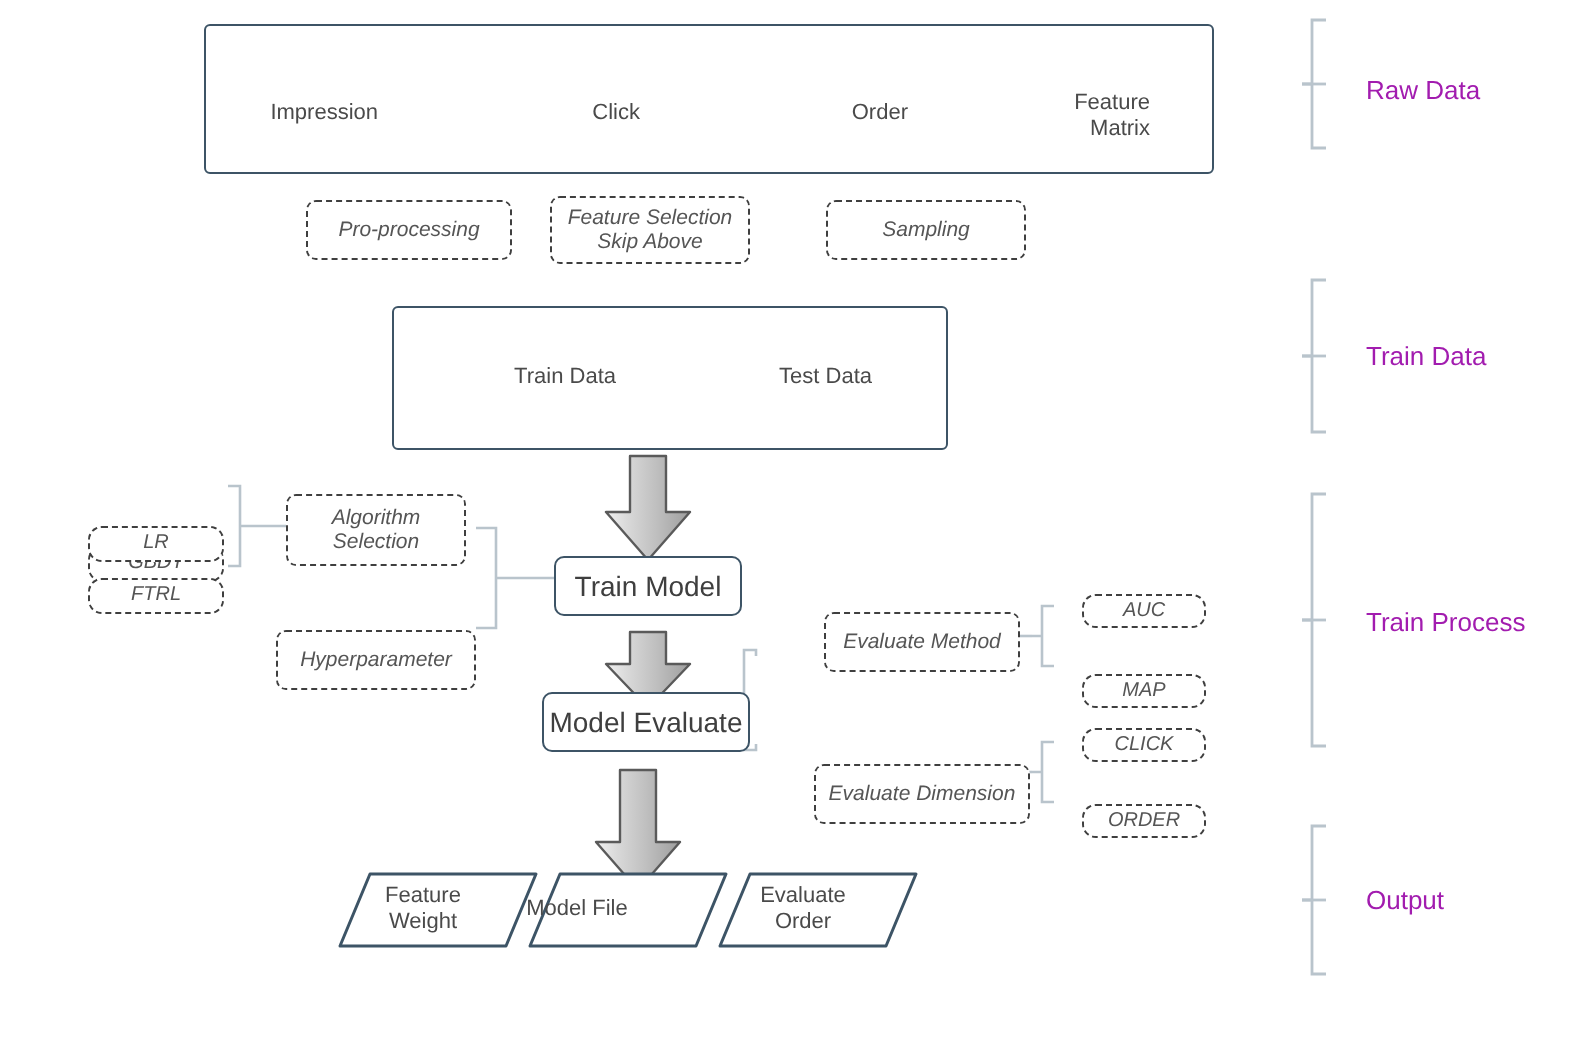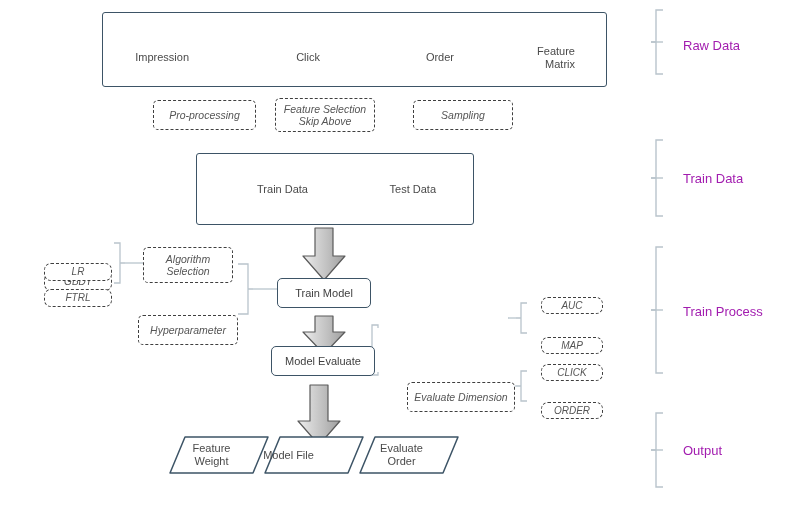--- a/index.html
+++ b/index.html
@@ -32,21 +32,21 @@
     text-align: center;
     line-height: 1.18;
     color: #4a4a4a;
     background: transparent;
   }
   
   .proc {
     border: 1.6px solid #3d5466;
     border-radius: 5px;
     background: #ffffff;
-    font-size: 11px;
+    font-size: 14px;
     color: #3f3f3f;
   }
   
   .dash {
     border: 1.5px dashed #3f3f3f;
     border-radius: 5px;
     background: #ffffff;
     font-style: italic;
     font-size: 10.5px;
     color: #555555;
@@ -240,20 +240,21 @@
   <div class="node dash sm" style="left:44px; top:263px; width:68px; height:18px;">LR</div>
   <div class="node dash sm" style="left:44px; top:289px; width:68px; height:18px;">FTRL</div>
 
   <div class="node dash" style="left:143px; top:247px; width:90px; height:36px; white-space:pre-line;">Algorithm
 Selection</div>
   <div class="node dash" style="left:138px; top:315px; width:100px; height:30px; white-space:pre-line;">Hyperparameter</div>
 
   <div class="node proc" style="left:277px; top:278px; width:94px; height:30px;">Train Model</div>
   <div class="node proc" style="left:271px; top:346px; width:104px; height:30px;">Model Evaluate</div>
 
+  <div class="node dash" style="left:412px; top:306px; width:98px; height:30px;">Evaluate Method</div>
   <div class="node dash" style="left:407px; top:382px; width:108px; height:30px;">Evaluate Dimension</div>
 
   <div class="node dash sm" style="left:541px; top:297px; width:62px; height:17px;">AUC</div>
   <div class="node dash sm" style="left:541px; top:337px; width:62px; height:17px;">MAP</div>
   <div class="node dash sm" style="left:541px; top:364px; width:62px; height:17px;">CLICK</div>
   <div class="node dash sm" style="left:541px; top:402px; width:62px; height:17px;">ORDER</div>
 
   <div class="para" style="left:170px; top:437px; width:83px; height:36px;">
     <div class="para-label" style="white-space:pre-line;">Feature
 Weight</div>

